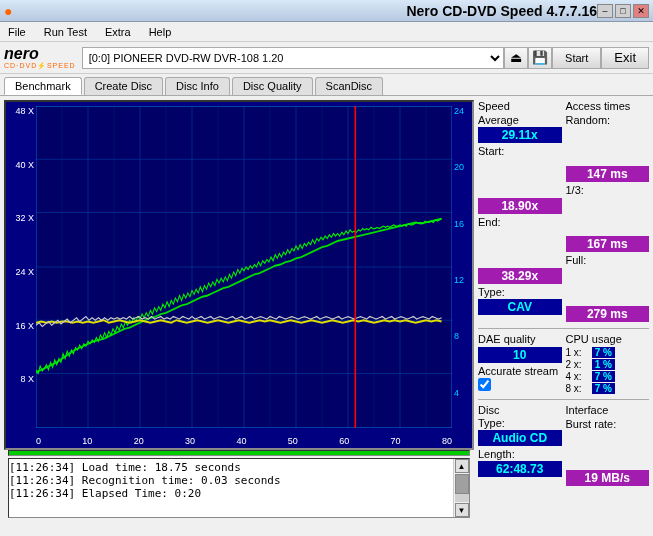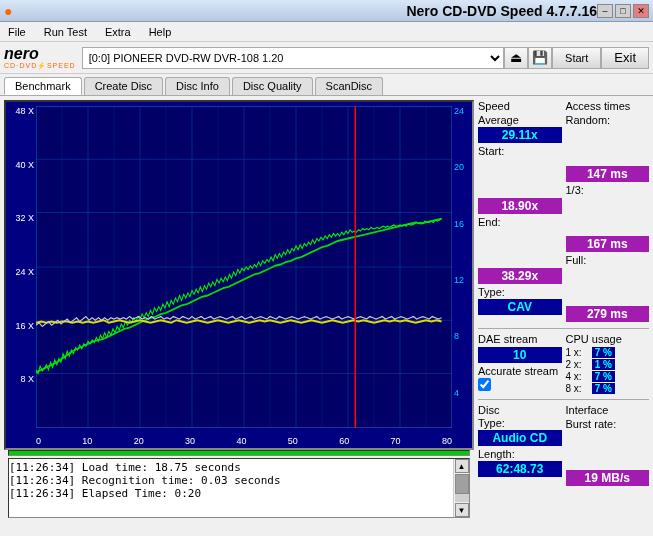--- a/index.html
+++ b/index.html
@@ -449,21 +449,21 @@
         <div class="stat-label">Full:</div>
         <div class="stat-value orange">279 ms</div>
       </div>
     </div>
 
     <div class="divider"></div>
 
     <div class="two-col">
 
       <div class="col">
-        <div class="section-title">DAE stream</div>
+        <div class="section-title">DAE quality</div>
         <div class="stat-value">10</div>
         <div class="stat-label">Accurate stream</div>
         <div class="checkbox-row">
           <input type="checkbox" checked="" style="width: 13px; height: 13px;">
         </div>
       </div>
 
       <div class="col">
         <div class="section-title">CPU usage</div>
         <div class="cpu-row">

